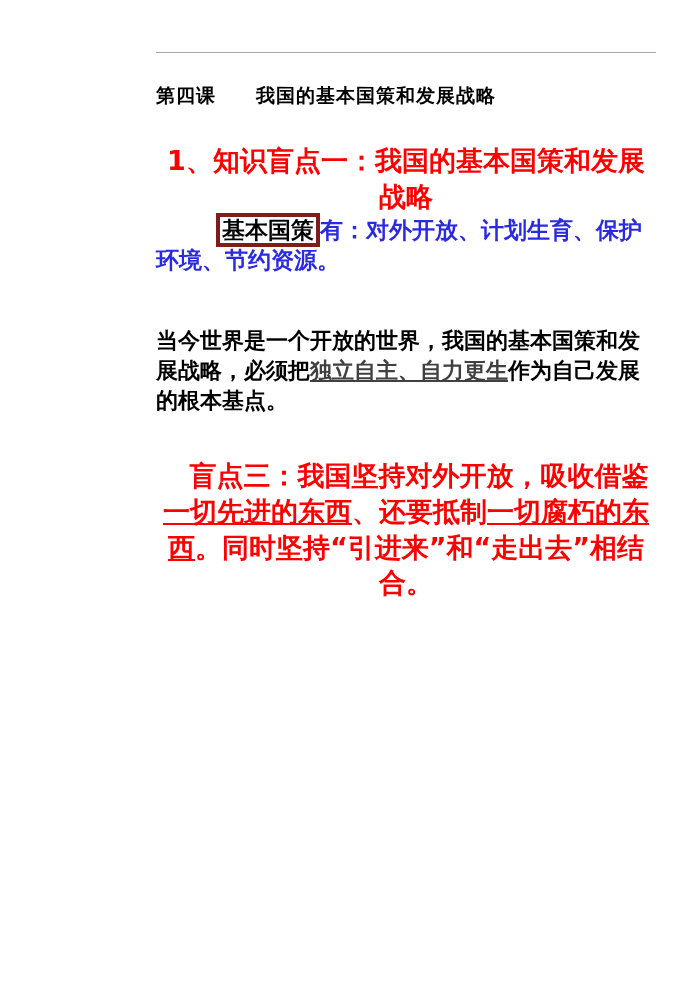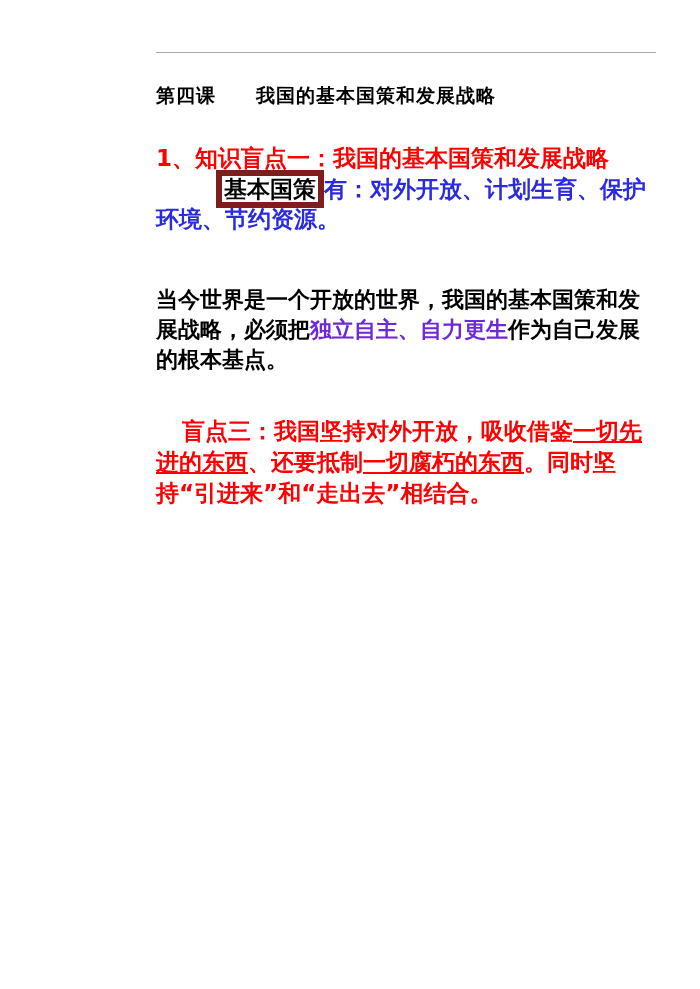--- a/index.html
+++ b/index.html
@@ -38,50 +38,52 @@
   }
   .blk {
     margin-bottom: 0;
   }
   p {
     margin: 0;
     padding: 0;
   }
   .l-red {
     color: #ff0000;
-    font-size: 23px;
+    font-size: 27px;
     font-weight: bold;
     line-height: 1.33;
+    text-align: center;
   }
   .l-blue {
     color: #2a2ae0;
     font-size: 23px;
     font-weight: bold;
     line-height: 1.33;
   }
   .l-black {
     color: #000000;
     font-size: 22px;
     font-weight: bold;
     line-height: 1.36;
   }
   .indent-1 {
     text-indent: 60px;
   }
   .indent-half {
     text-indent: 26px;
   }
   .boxed {
-    border: 6px solid #7f1d1d;
+    border: 4px solid #7f1d1d;
     padding: 0 2px;
     color: #000000;
     font-weight: bold;
   }
   .u-blue {
-    color: #6d28d9;
+    color: #404040;
+    text-decoration: underline;
   }
   .u-red {
     color: #ff0000;
     text-decoration: underline;
   }
   .gap-md { height: 42px; }
   .gap-lg { height: 50px; }
   .seg { white-space: normal; }
 </style>
 </head>

